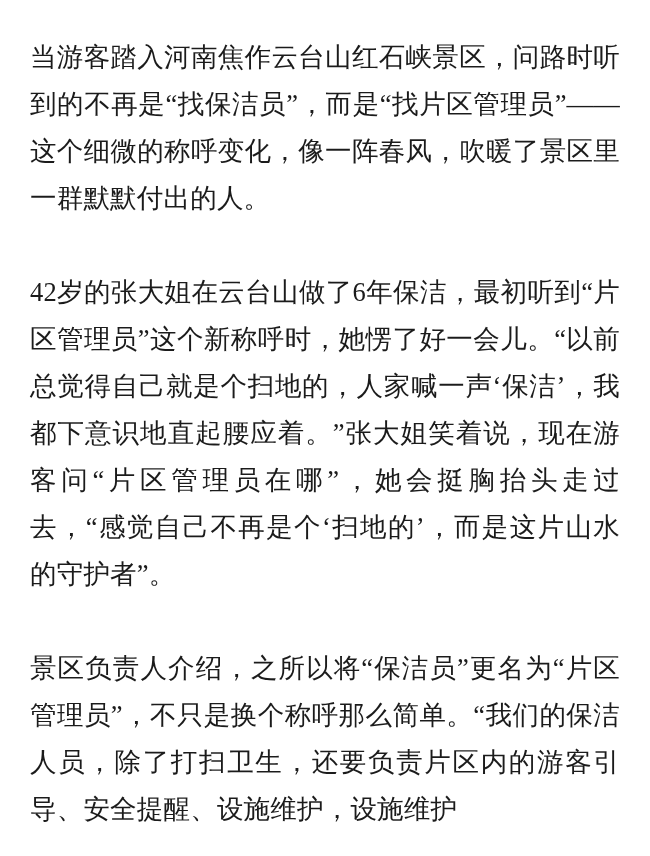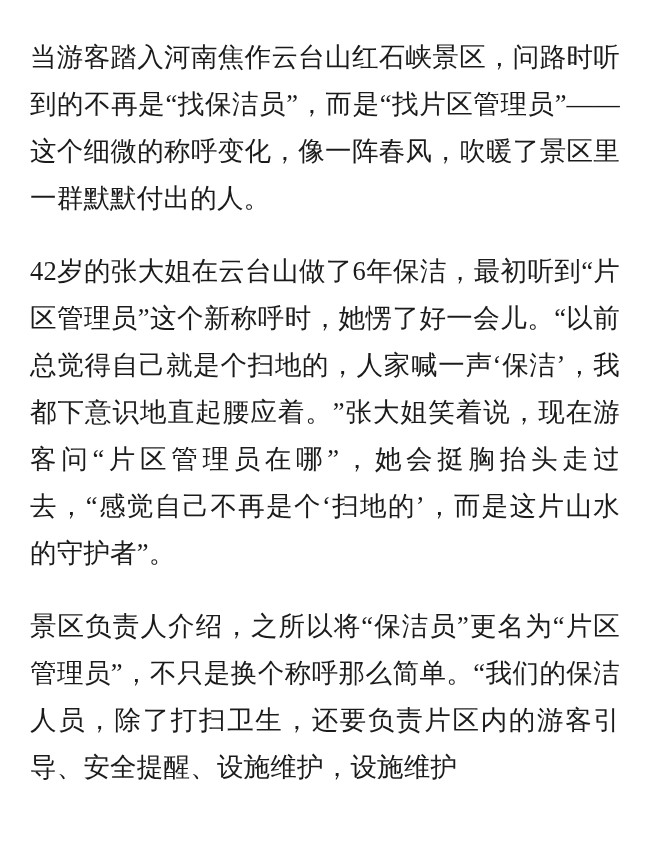--- a/index.html
+++ b/index.html
@@ -28,21 +28,21 @@
     font-size: 26.5px;
     line-height: 47px;
     color: #1b1b1b;
     letter-spacing: 0.2px;
     text-align: justify;
     text-justify: inter-ideograph;
     margin: 0;
     word-break: break-all;
   }
   .para + .para {
-    margin-top: 26px;
+    margin-top: 47px;
   }
   .para-last {
     
   }
 </style>
 </head>
 <body>
 
 <div class="page">
   <article class="article">

